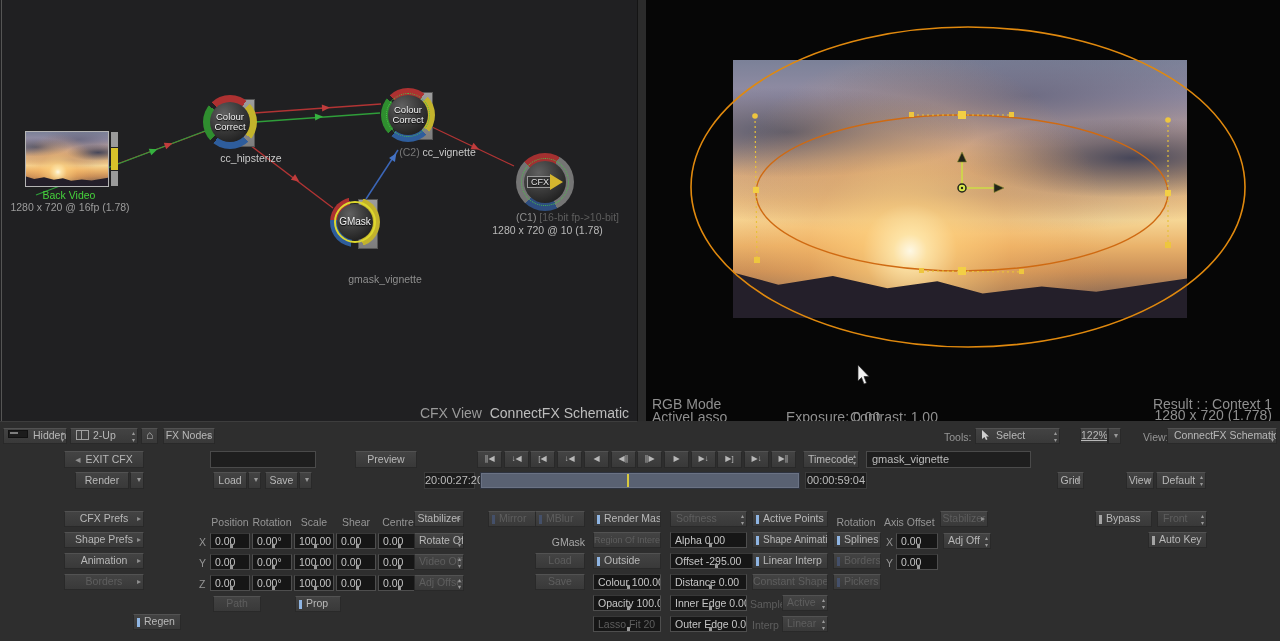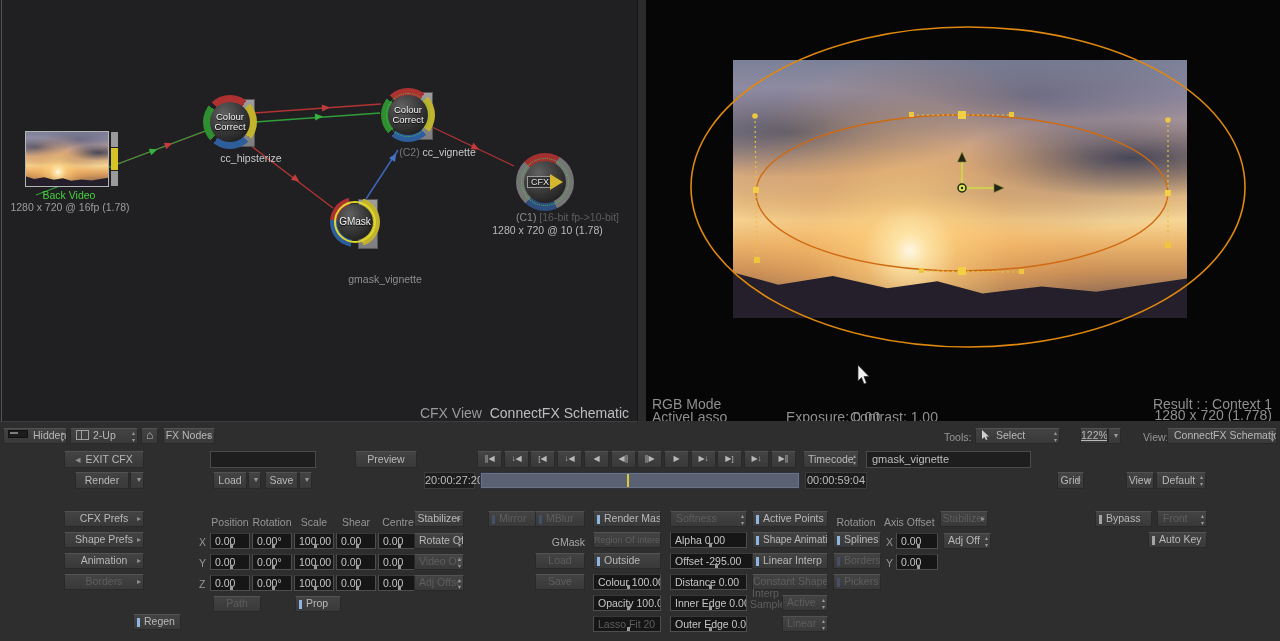--- a/index.html
+++ b/index.html
@@ -316,21 +316,21 @@
 <div class="field" style="left:670px;top:574px;width:77px">Distance 0.00</div>
 <div class="btn dim" style="left:752px;top:574px;width:76px"><span>Constant Shape</span></div>
 
 <div class="field" style="left:593px;top:595px;width:68px">Opacity 100.00%</div>
 <div class="field" style="left:670px;top:595px;width:77px">Inner Edge 0.00</div>
 <div class="lbl dim" style="left:750px;top:598px;width:28px;text-align:right">Sample</div>
 <div class="btn combo spin dim" style="left:782px;top:595px;width:46px;text-align:left;padding-left:4px"><span>Active</span></div>
 
 <div class="field dim" style="left:593px;top:616px;width:68px;color:#5e5e5e">Lasso Fit 20</div>
 <div class="field" style="left:670px;top:616px;width:77px">Outer Edge 0.00</div>
-<div class="lbl dim" style="left:752px;top:587px;width:26px;text-align:right">Interp</div>
+<div class="lbl dim" style="left:752px;top:619px;width:26px;text-align:right">Interp</div>
 <div class="btn combo spin dim" style="left:782px;top:616px;width:46px;text-align:left;padding-left:4px"><span>Linear</span></div>
 
 <div class="lbl" style="left:836px;top:516px;width:40px;text-align:center">Rotation</div>
 <div class="lbl" style="left:884px;top:516px;width:50px;text-align:center">Axis Offset</div>
 <div class="btn chev dim" style="left:940px;top:511px;width:48px"><span>Stabilizer</span></div>
 
 <div class="btn toggle" style="left:833px;top:532px;width:48px"><i class="led"></i><span>Splines</span></div>
 <div class="lbl" style="left:886px;top:536px">X</div>
 <div class="field" style="left:896px;top:533px;width:42px">0.00</div>
 <div class="btn combo spin" style="left:943px;top:533px;width:48px;text-align:left;padding-left:4px"><span>Adj Off</span></div>

